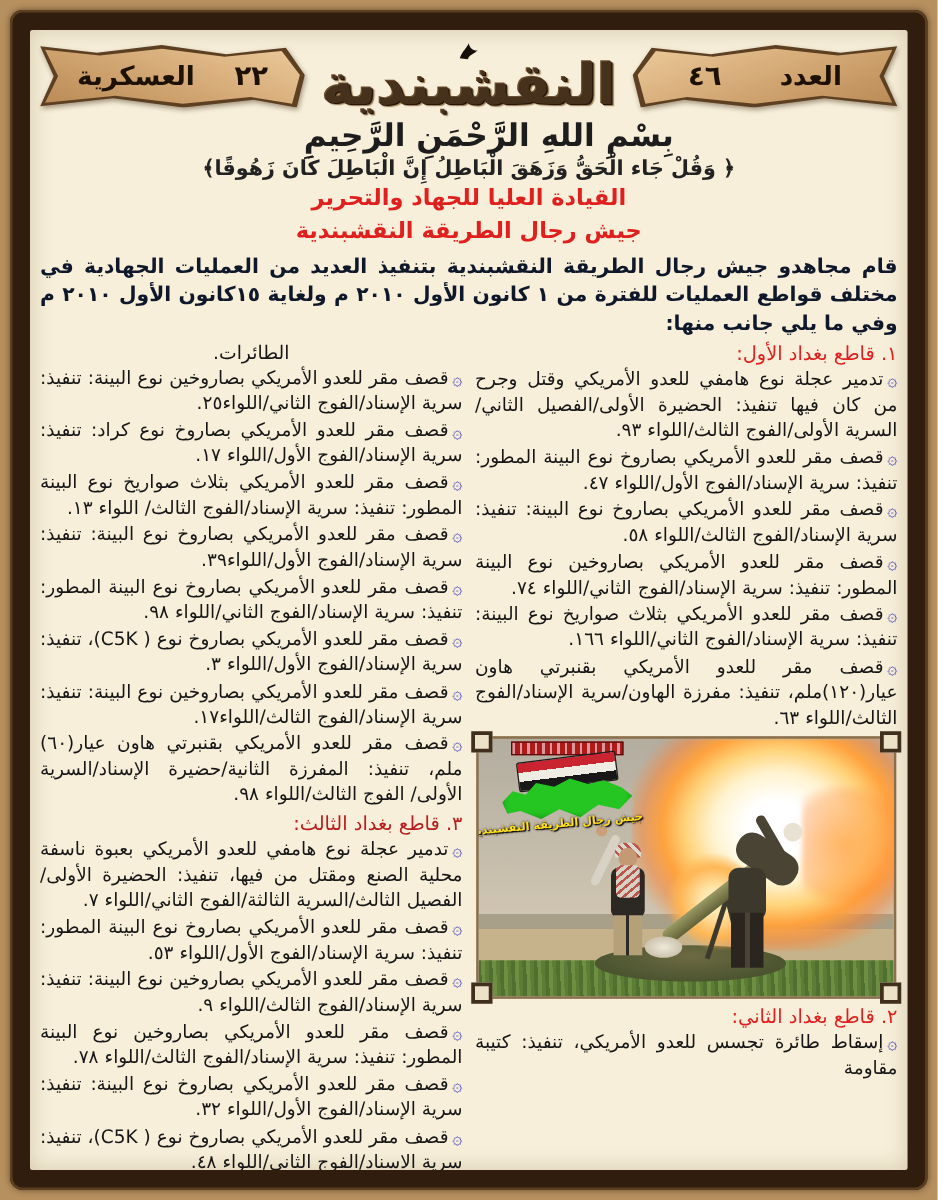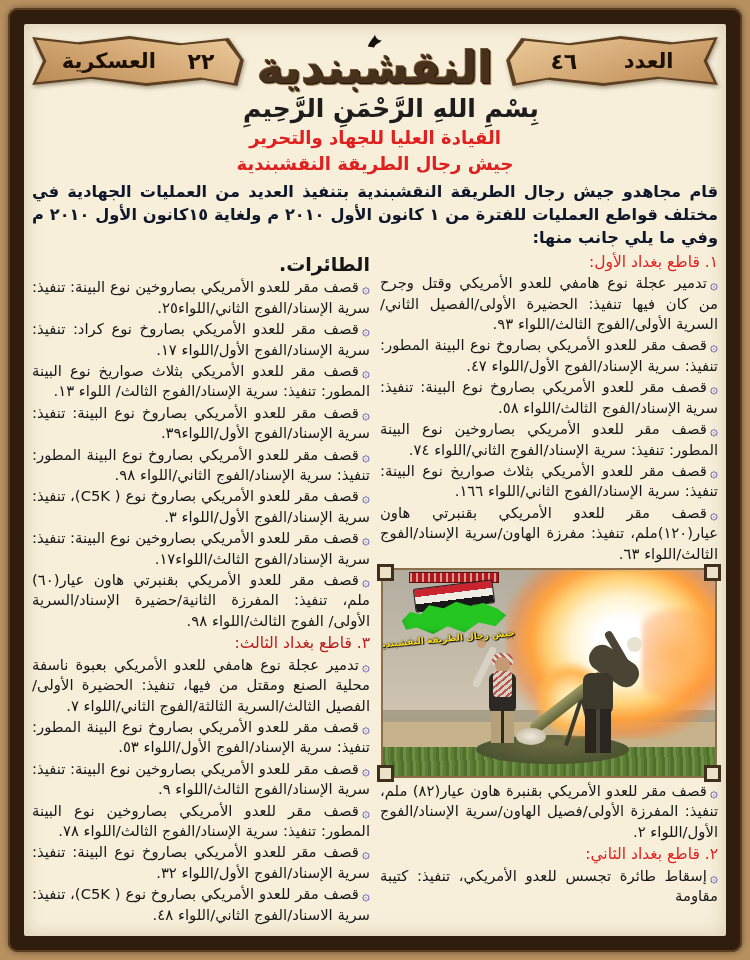--- a/index.html
+++ b/index.html
@@ -45,21 +45,21 @@
   .redline{text-align:center;font-weight:bold;font-size:18px;line-height:1.3;margin-top:3px;}
   
   .intro{font-weight:bold;font-size:16.2px;line-height:1.42;color:#0f172a;
     text-align:justify;padding:4px 8px 2px 8px;}
   
   .cols{display:flex;gap:10px;padding:0 8px;align-items:flex-start;}
   .col{flex:1 1 0;min-width:0;}
   .item{font-size:14.8px;line-height:1.38;color:#161616;text-align:justify;margin:0 0 1px 0;}
   .bullet{font-size:14px;margin-left:3px;position:relative;top:1px;}
   .sec-head{font-weight:normal;font-size:15.5px;line-height:1.45;}
-  .cont-line{font-size:19px;line-height:1.4;text-align:right;color:#161616;font-weight:bold;}
+  .cont-line{font-size:15px;line-height:1.4;text-align:center;color:#161616;}
   
   .photo{position:relative;height:206px;margin:4px 1px 3px 1px;
     border:2px solid #8a6f4a;background:#b9b3a6;overflow:visible;}
   .scene{position:absolute;inset:0;overflow:hidden;}
   .sky{position:absolute;inset:0;background:linear-gradient(#b3ada0,#cfc5b1 70%,#c5baa2);}
   .horizon{position:absolute;left:0;right:0;top:68%;height:8%;background:#90876e;opacity:.6;}
   .sand{position:absolute;left:0;right:0;top:74%;height:14%;background:#c7b38b;}
   .grass{position:absolute;left:0;right:0;bottom:0;height:14%;
     background:repeating-linear-gradient(88deg,#50702f 0 3px,#6e8f41 3px 6px,#5d7c36 6px 9px);}
   .mound{position:absolute;left:28%;bottom:6%;width:46%;height:14%;
@@ -145,20 +145,21 @@
       <div class="rb-outer"></div>
       <div class="rb-inner"></div>
       <div class="rb-text">
         <span class="rb-num">٢٢</span>
         <span>العسكرية</span>
       </div>
     </div>
   </div>
 
   <div class="bismillah">بِسْمِ اللهِ الرَّحْمَنِ الرَّحِيمِ</div>
+  <div class="verse">﴿ وَقُلْ جَاء الْحَقُّ وَزَهَقَ الْبَاطِلُ إِنَّ الْبَاطِلَ كَانَ زَهُوقًا﴾</div>
   <div class="redline" style="color: rgb(224, 31, 31);">القيادة العليا للجهاد والتحرير</div>
   <div class="redline" style="color: rgb(224, 31, 31);">جيش رجال الطريقة النقشبندية</div>
 
   <div class="intro">قام مجاهدو جيش رجال الطريقة النقشبندية بتنفيذ العديد من العمليات الجهادية في مختلف قواطع العمليات للفترة من ١ كانون الأول ٢٠١٠ م ولغاية ١٥كانون الأول ٢٠١٠ م وفي ما يلي جانب منها:</div>
 
   <div class="cols">
 
     <div class="col">
       <div>
           <div class="sec-head" style="color: rgb(224, 31, 31);">١. قاطع بغداد الأول:</div>
@@ -207,21 +208,20 @@
             <div class="logo-text">جيش رجال الطريقة النقشبندية</div>
           </div>
         </div>
         <div class="pc tl"></div>
         <div class="pc tr"></div>
         <div class="pc bl"></div>
         <div class="pc br"></div>
       </div>
 
       <div>
-          <div class="item"><span class="bullet" style="color: rgb(45, 45, 184);">۞</span><span>قصف مقر للعدو الأمريكي بقنبرة هاون عيار(٨٢) ملم، تنفيذ: المفرزة الأولى/فصيل الهاون/سرية الإسناد/الفوج الأول/اللواء ٢.</span></div>
           <div class="sec-head" style="color: rgb(224, 31, 31);">٢. قاطع بغداد الثاني:</div>
           <div class="item"><span class="bullet" style="color: rgb(45, 45, 184);">۞</span><span>إسقاط طائرة تجسس للعدو الأمريكي، تنفيذ: كتيبة مقاومة</span></div>
         </div>
     </div>
 
     <div class="col">
       <div>
           <div class="cont-line">الطائرات.</div>
           <div class="item"><span class="bullet" style="color: rgb(45, 45, 184);">۞</span><span>قصف مقر للعدو الأمريكي بصاروخين نوع البينة: تنفيذ: سرية الإسناد/الفوج الثاني/اللواء٢٥.</span></div>
           <div class="item"><span class="bullet" style="color: rgb(45, 45, 184);">۞</span><span>قصف مقر للعدو الأمريكي بصاروخ نوع كراد: تنفيذ: سرية الإسناد/الفوج الأول/اللواء ١٧.</span></div>

